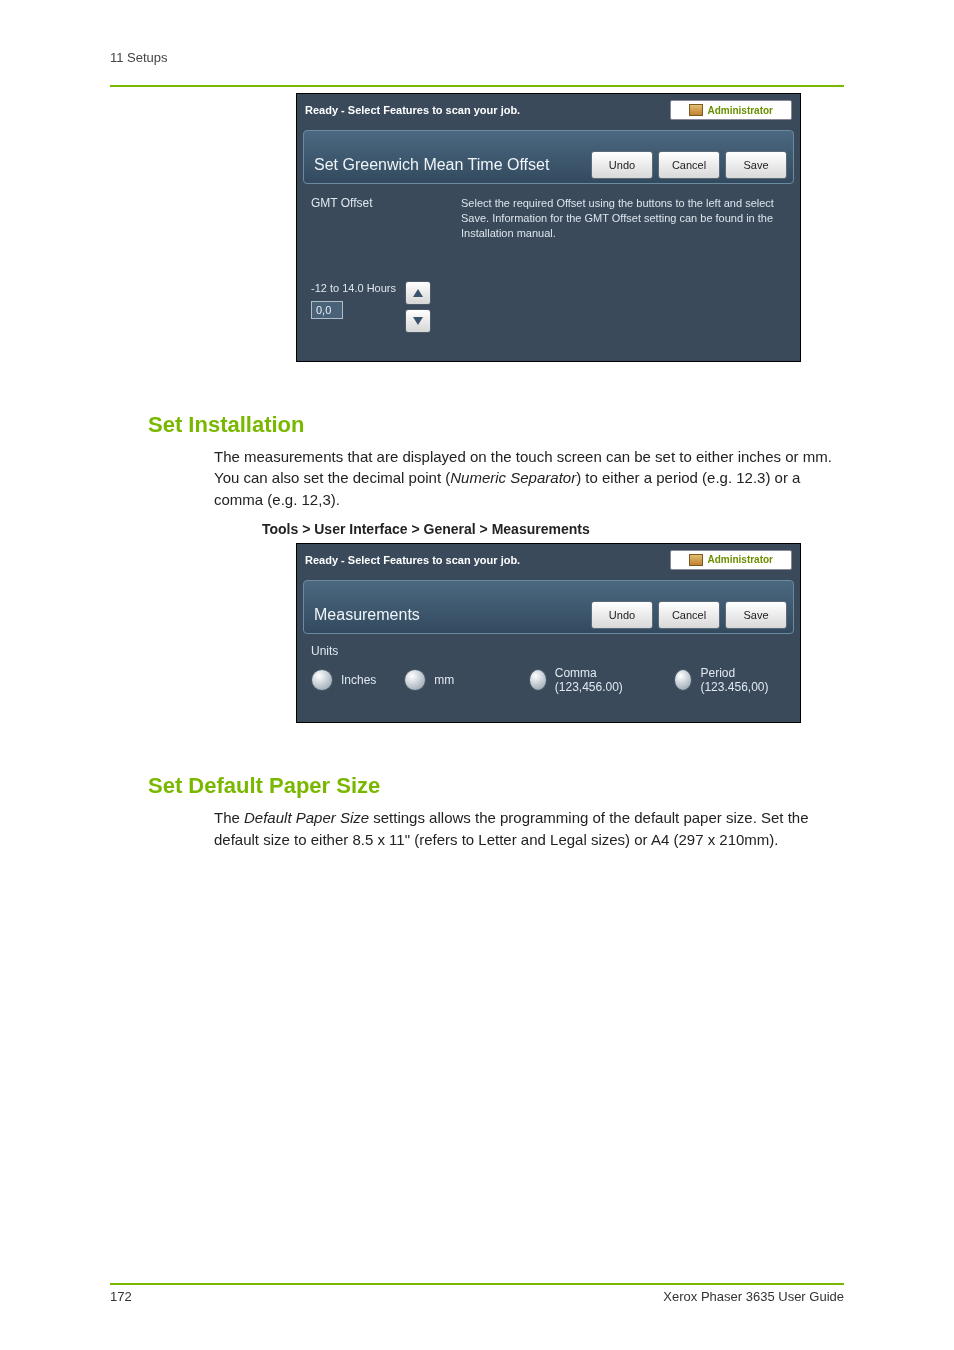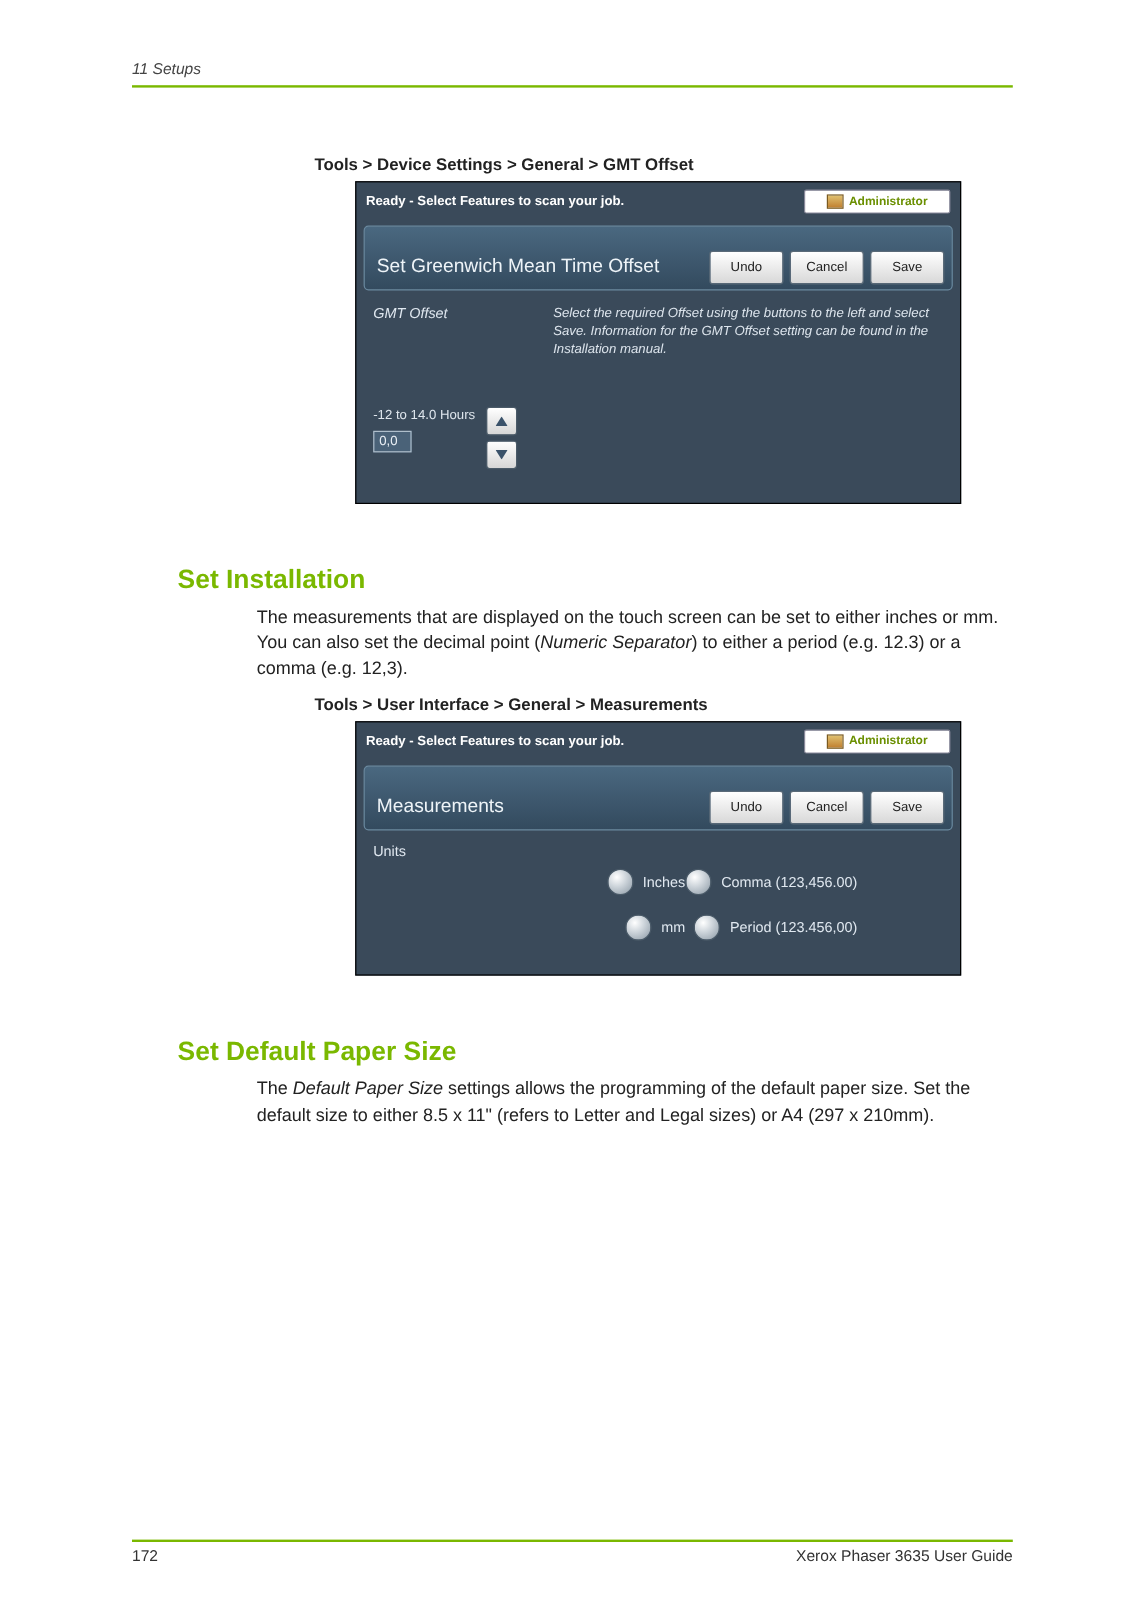--- a/index.html
+++ b/index.html
@@ -10,24 +10,23 @@
     color: #333;
   }
   .page {
     width: 954px;
     height: 1350px;
     box-sizing: border-box;
     padding: 50px 110px 40px 110px;
     position: relative;
   }
   .running-head {
-    font-style: italic;
     font-size: 13px;
     color: #444;
-    padding-bottom: 6px;
+    padding-bottom: 20px;
     border-bottom: 2px solid #7ab800;
   }
   .breadcrumb {
     font-weight: bold;
     font-size: 14px;
     color: #222;
     margin-top: 56px;
     margin-left: 152px;
   }
   .panel {
@@ -94,21 +93,20 @@
     display: flex;
     align-items: center;
     justify-content: center;
     cursor: pointer;
   }
   .panel-body {
     padding: 12px 14px 0 14px;
   }
   .gmt-row {
     display: flex;
-    font-style: italic;
   }
   .gmt-label {
     width: 150px;
     color: #e0e8f0;
     font-size: 12px;
   }
   .gmt-help {
     flex: 1;
     font-size: 11px;
     color: #dce4ec;
@@ -169,23 +167,22 @@
     color: #222;
   }
 
   .mea-body { padding: 10px 14px 0 14px; }
   .units-label { font-size: 12px; color: #e0e8f0; margin-bottom: 8px; }
   .radio-cols {
     display: flex;
   }
   .radio-col {
     display: flex;
-    flex-direction: column;
-    gap: 16px;
-    align-items: flex-end;
+    flex-direction: row;
+    gap: 28px;
   }
   .radio-col.first { width: 260px; }
   .radio-opt {
     display: flex;
     align-items: center;
     gap: 8px;
     font-size: 12px;
     color: #e0e8f0;
     cursor: pointer;
   }
@@ -209,21 +206,20 @@
   }
   .footer .fr { margin-left: auto; }
 </style>
 </head>
 <body>
 
 <div class="page">
 
   <div class="running-head">11   Setups</div>
 
-  <div class="breadcrumb">Tools &gt; Device Settings &gt; General &gt; GMT Offset</div>
 
   <div class="panel">
     <div class="panel-statusbar">
       <span>Ready - Select Features to scan your job.</span>
       <span class="spacer"></span>
       <span class="admin-badge">
         <span class="aicon"></span>
         <span>Administrator</span>
       </span>
     </div>

